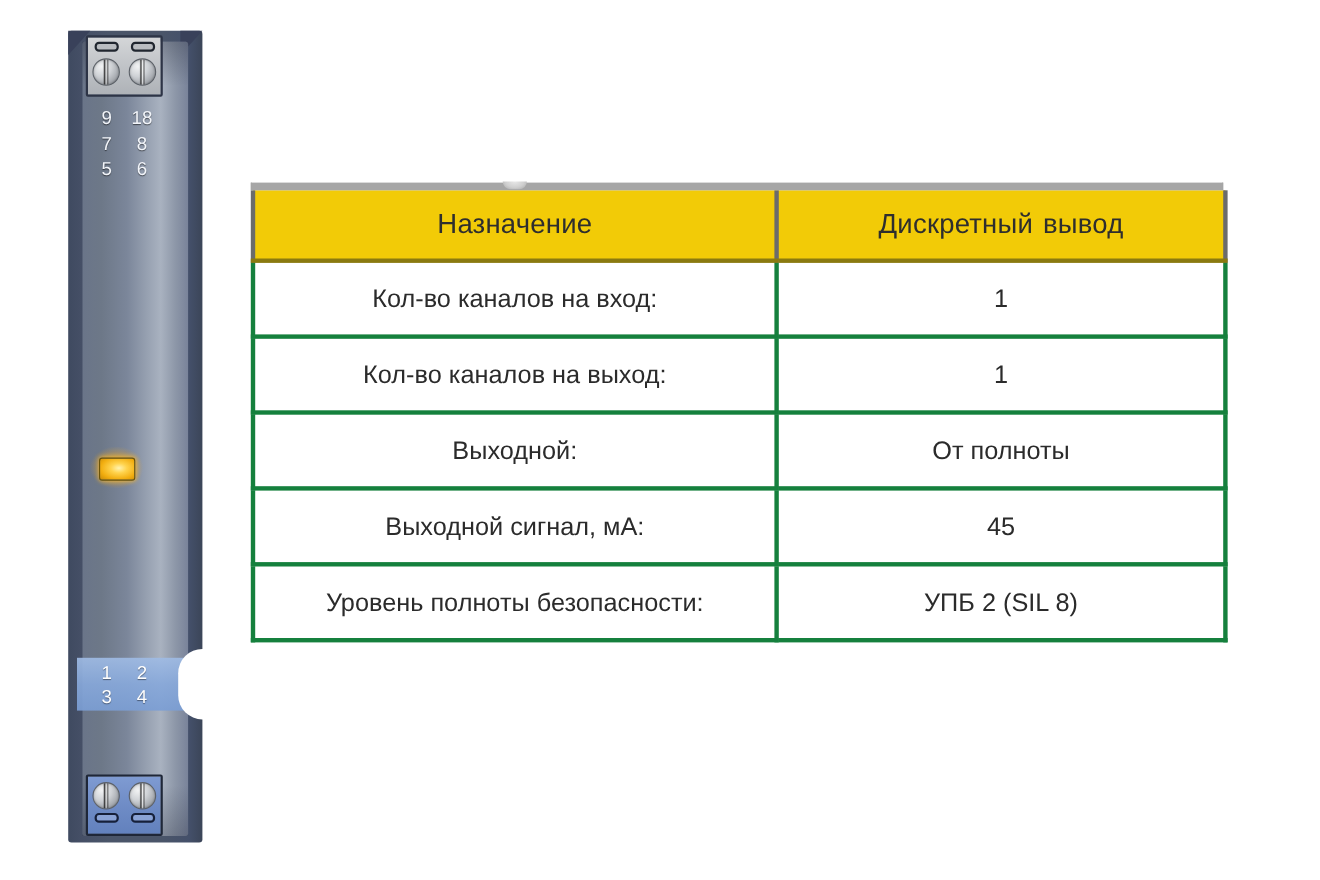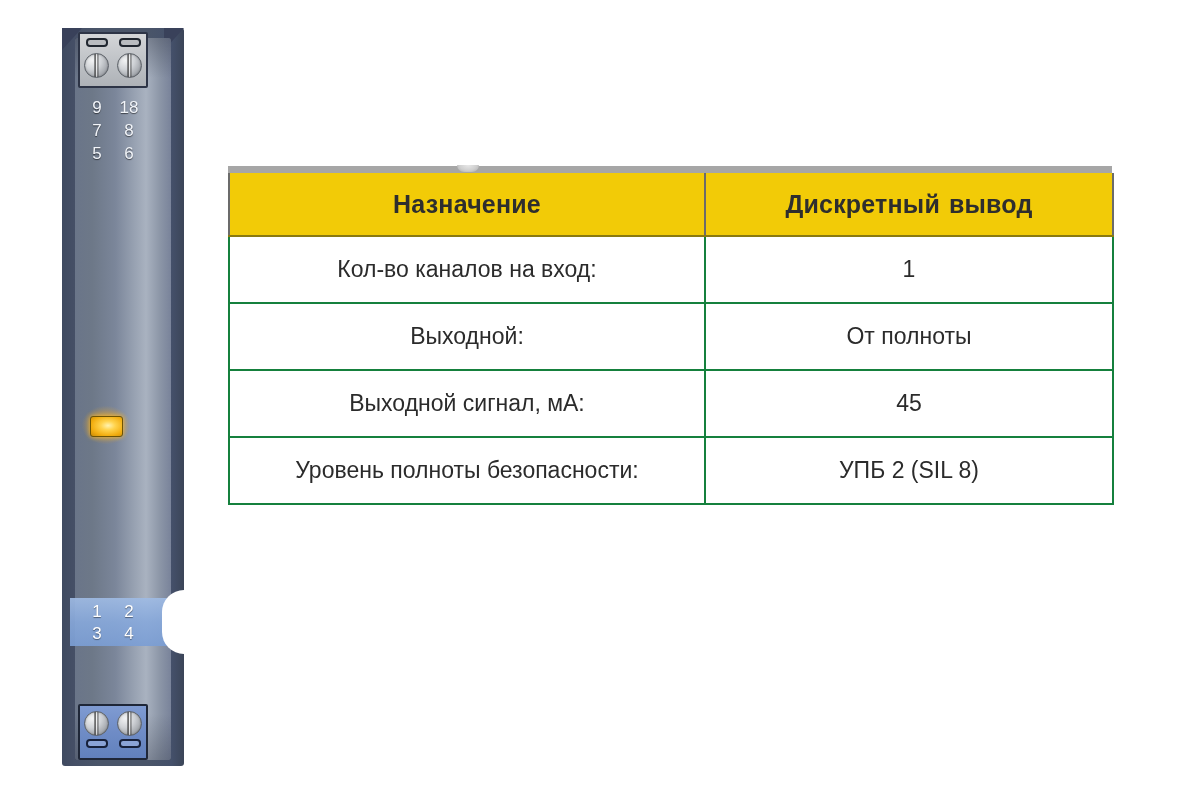--- a/index.html
+++ b/index.html
@@ -250,32 +250,32 @@
   table.spec {
     border-collapse: collapse;
     width: 884px;
     table-layout: fixed;
     background: #ffffff;
   }
   table.spec col.c-label { width: 476px; }
   table.spec col.c-value { width: 408px; }
 
   table.spec th, table.spec td {
-    border: 2px solid #15803d;
+    border: 4px solid #15803d;
     text-align: center;
     vertical-align: middle;
     color: #2b2b2b;
   }
   table.spec thead th {
     height: 60px;
     background: #f2cb07;
     border-color: #8a7a10 #6b6b6b;
     border-top: none;
     font-size: 25px;
-    font-weight: bold;
+    font-weight: normal;
     letter-spacing: .2px;
     color: #2e2e2e;
   }
   table.spec tbody td {
     height: 63px;
     font-size: 23px;
     font-weight: normal;
   }
   td.big-value { font-size: 30px; }
   .hdr-gap { display: inline-block; width: 9px; }
@@ -363,20 +363,24 @@
         <th>Назначение</th>
         <th><span>Дискретный</span><span class="hdr-gap"></span><span>вывод</span></th>
       </tr>
     </thead>
     <tbody>
       <tr>
         <td>Кол-во каналов на вход:</td>
         <td>1</td>
       </tr>
       <tr>
+        <td>Кол-во каналов на выход:</td>
+        <td>1</td>
+      </tr>
+      <tr>
         <td>Выходной:</td>
         <td>От полноты</td>
       </tr>
       <tr>
         <td>Выходной сигнал, мА:</td>
         <td>45</td>
       </tr>
       <tr>
         <td>Уровень полноты безопасности:</td>
         <td>УПБ 2 (SIL 8)</td>

